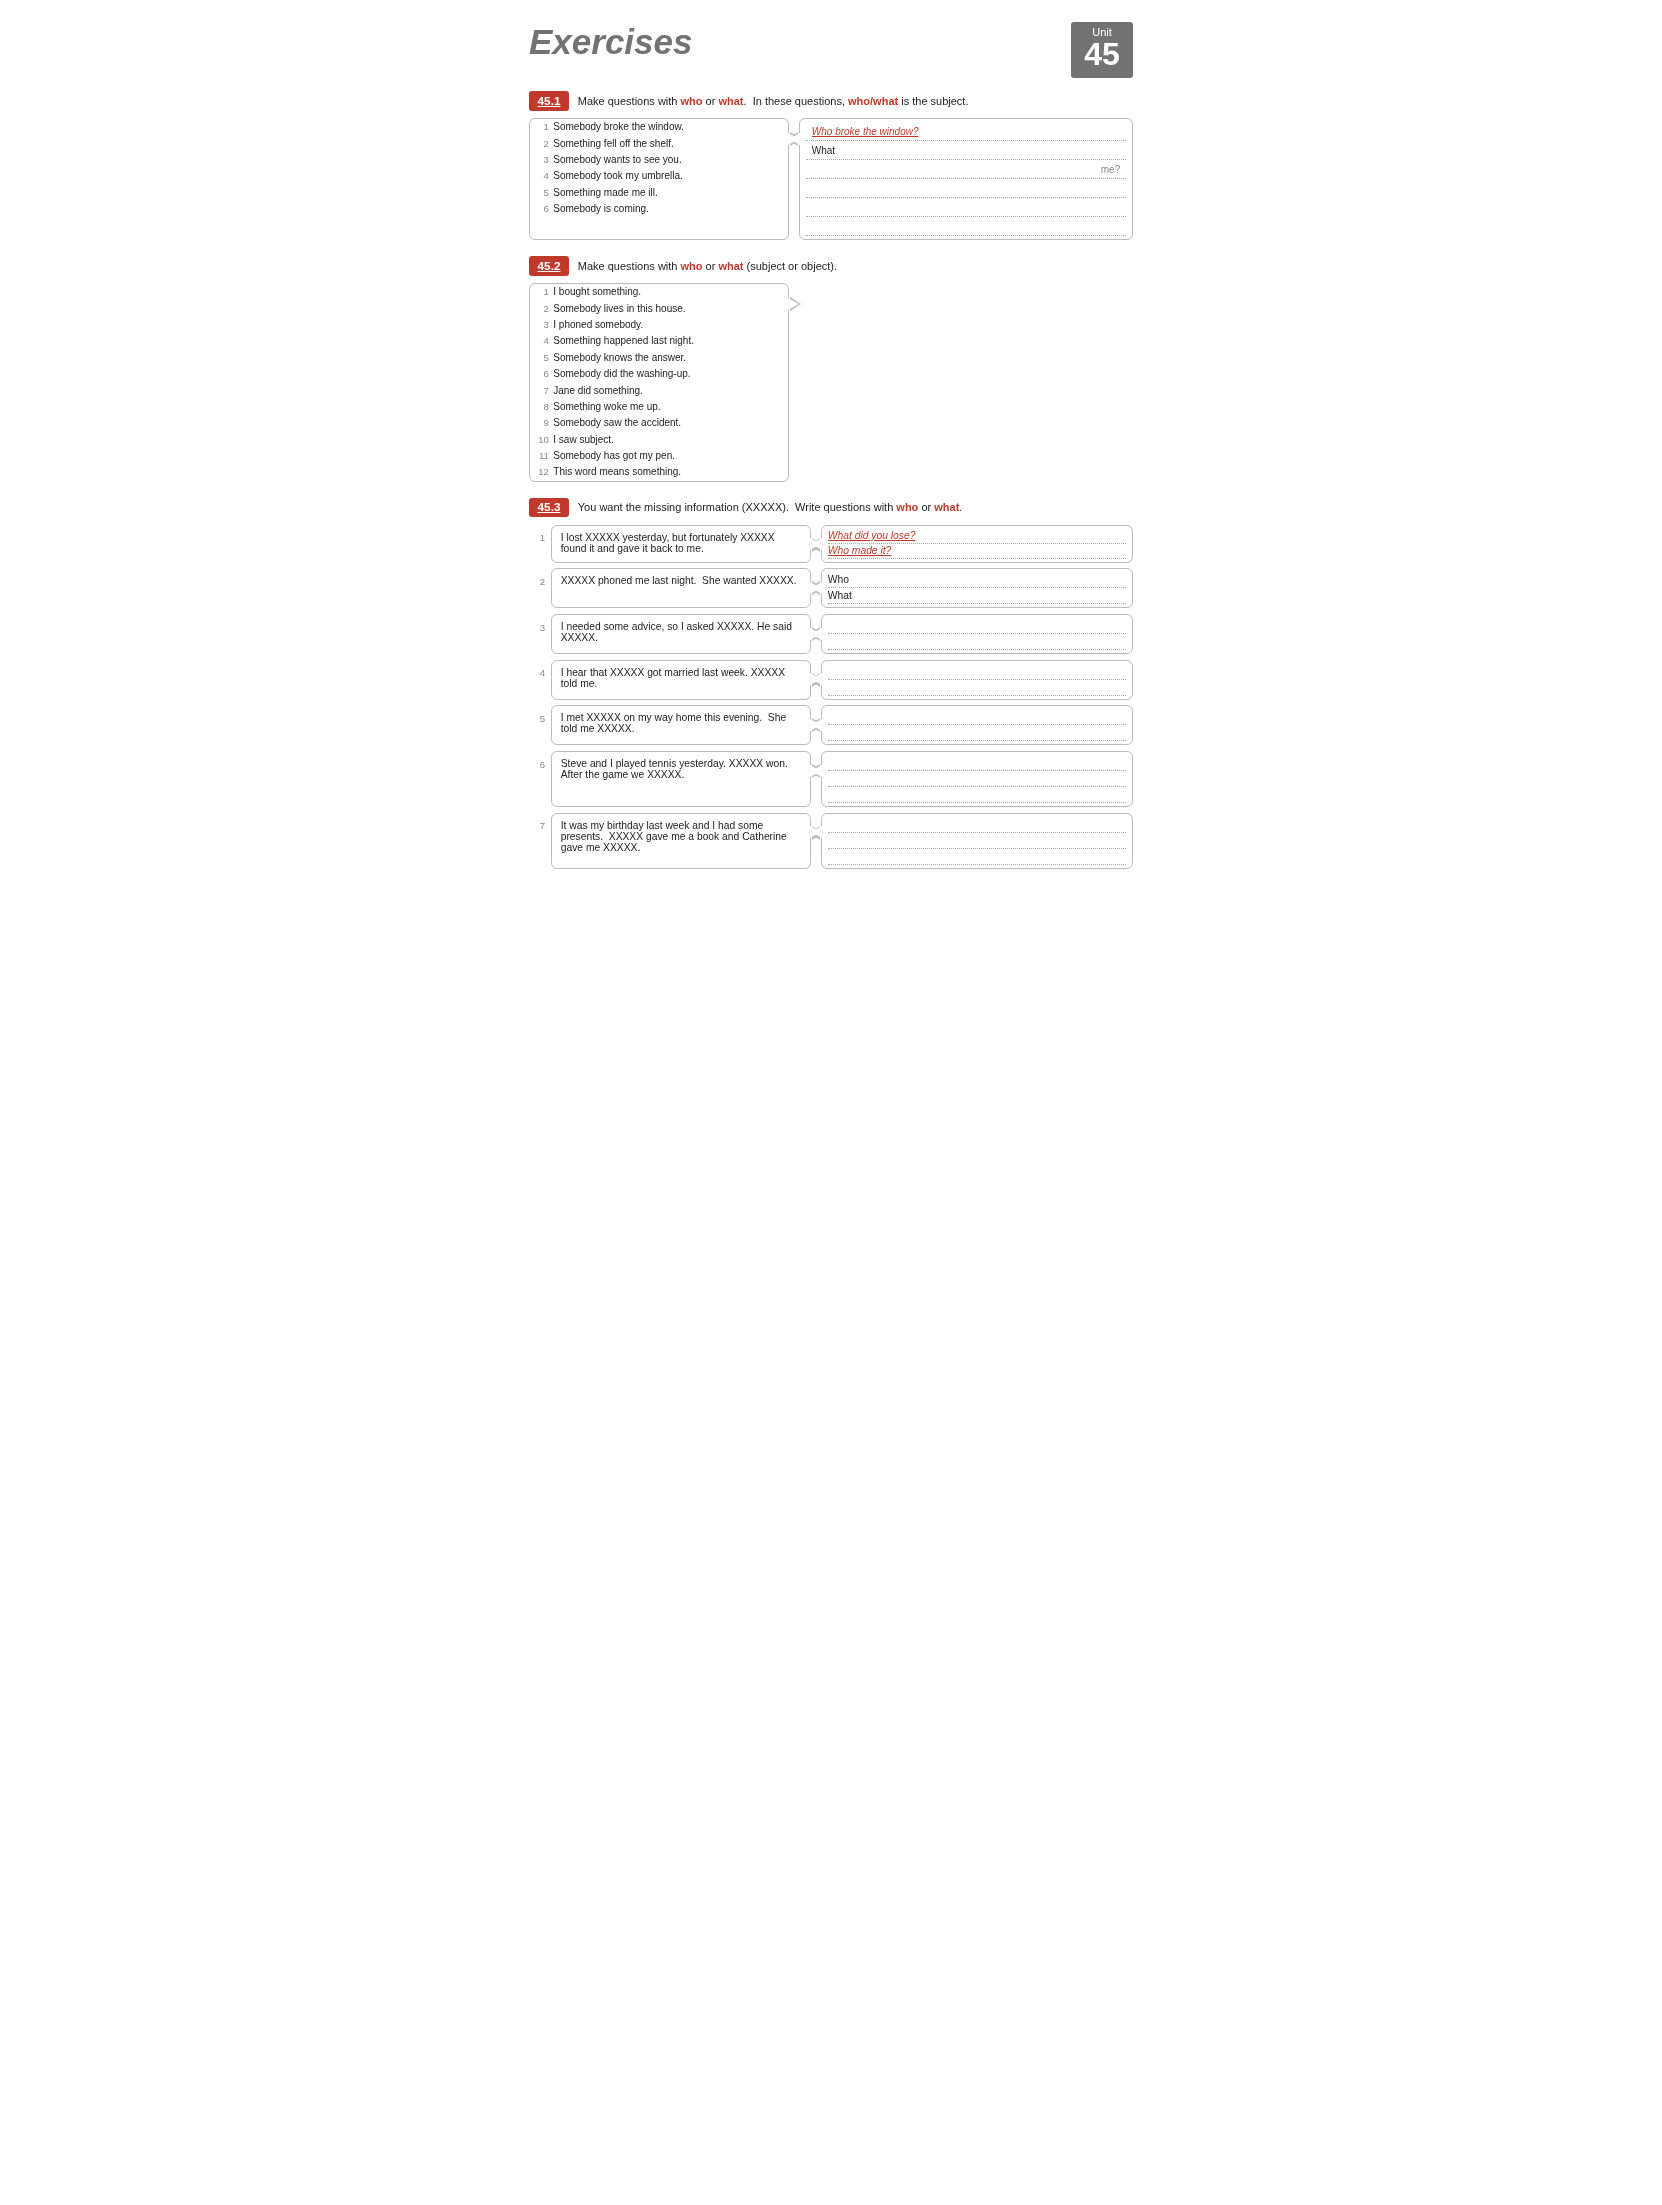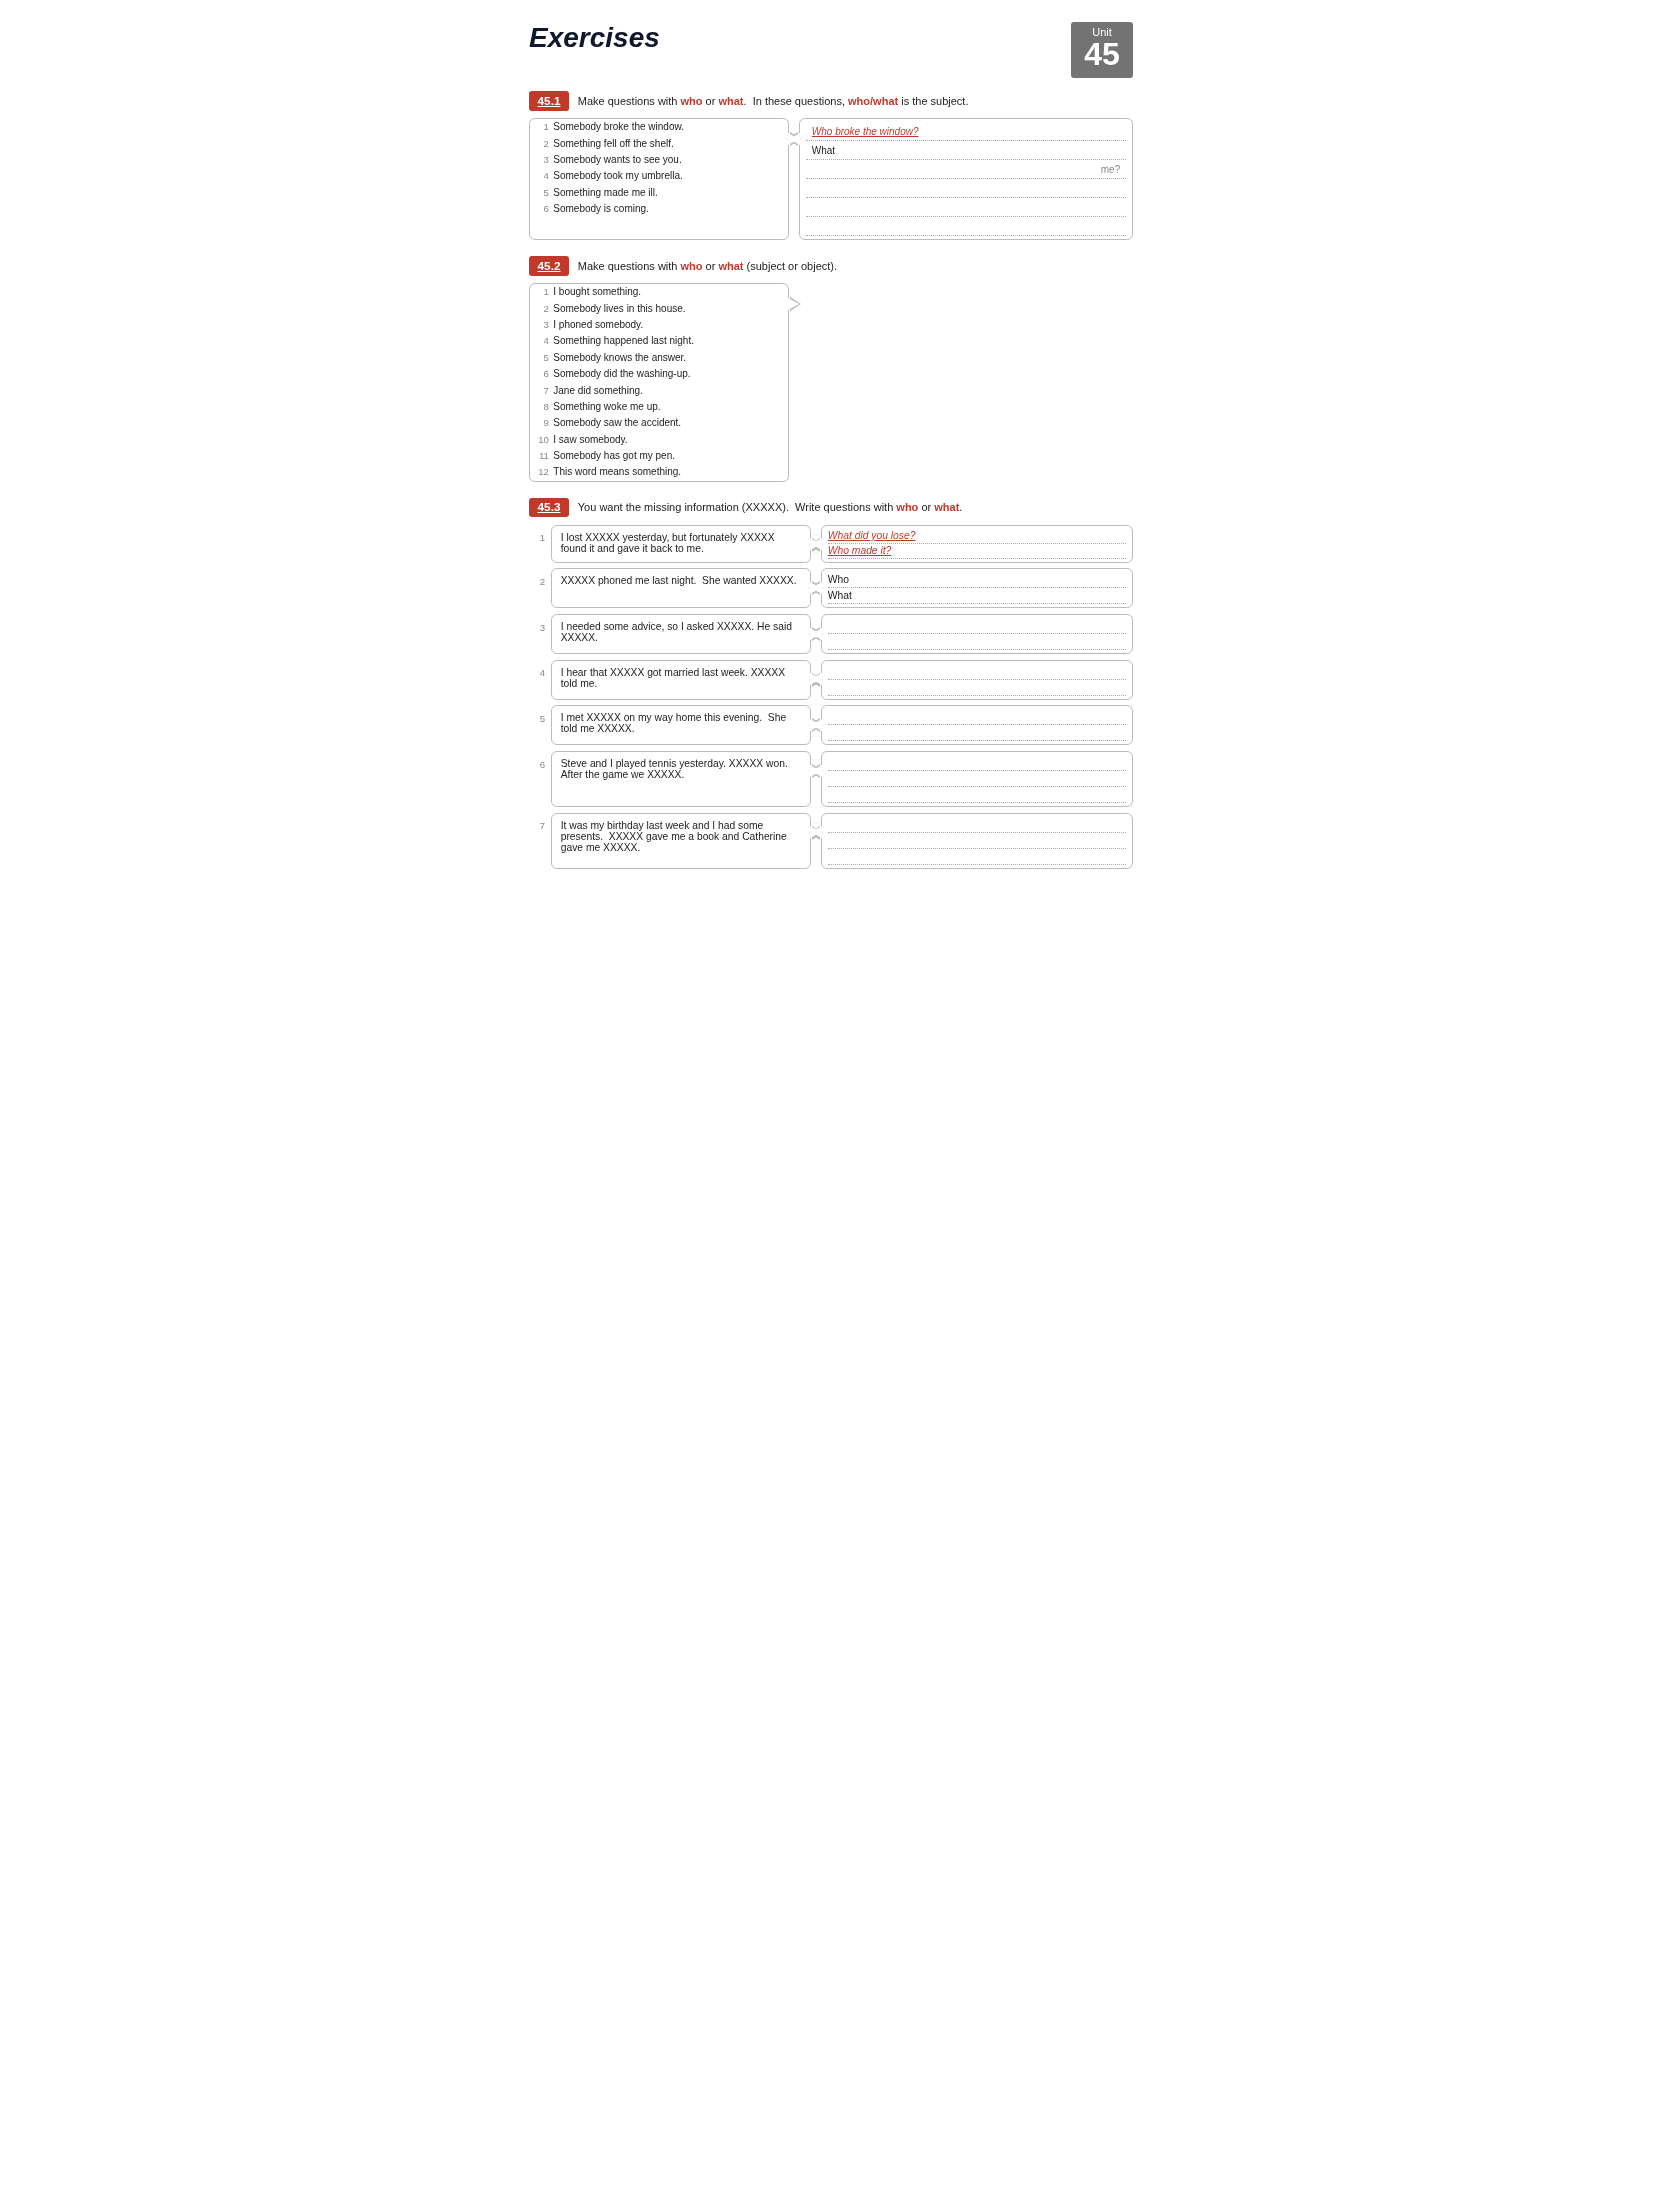--- a/index.html
+++ b/index.html
@@ -14,23 +14,23 @@
     }
 
     
     .page-header {
       display: flex;
       justify-content: space-between;
       align-items: flex-start;
       margin-bottom: 13.2px;
     }
     .page-title {
-      font-size: 28px;
+      font-size: 35px;
       font-weight: bold;
-      color: #0f172a;
+      color: #737373;
       font-style: italic;
     }
     .unit-badge {
       background: #737373;
       color: #fff;
       padding: 4.4px 13.2px 7.4px 13.2px;
       text-align: center;
       border-radius: 2.9px;
       min-width: 59px;
     }
@@ -426,21 +426,21 @@
     <div class="numbered-row">
       <span class="row-num">8</span>
       <span class="row-text">Something woke me up.</span>
     </div>
     <div class="numbered-row">
       <span class="row-num">9</span>
       <span class="row-text">Somebody saw the accident.</span>
     </div>
     <div class="numbered-row">
       <span class="row-num">10</span>
-      <span class="row-text">I saw somebody.</span>
+      <span class="row-text">I saw subject.</span>
     </div>
     <div class="numbered-row">
       <span class="row-num">11</span>
       <span class="row-text">Somebody has got my pen.</span>
     </div>
     <div class="numbered-row">
       <span class="row-num">12</span>
       <span class="row-text">This word means something.</span>
     </div>
   </div>

